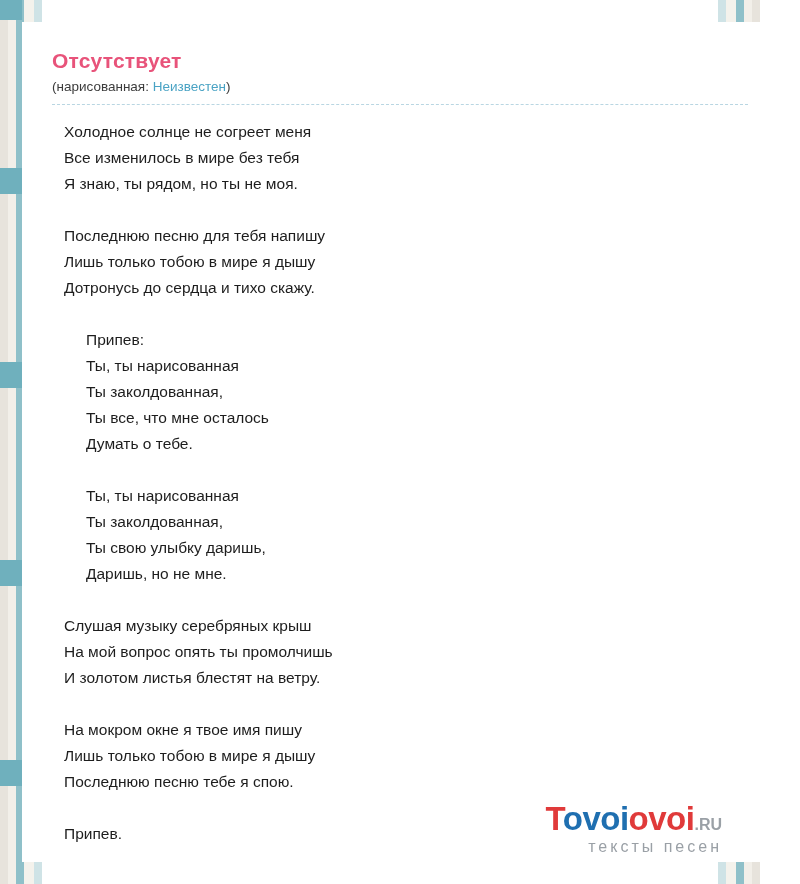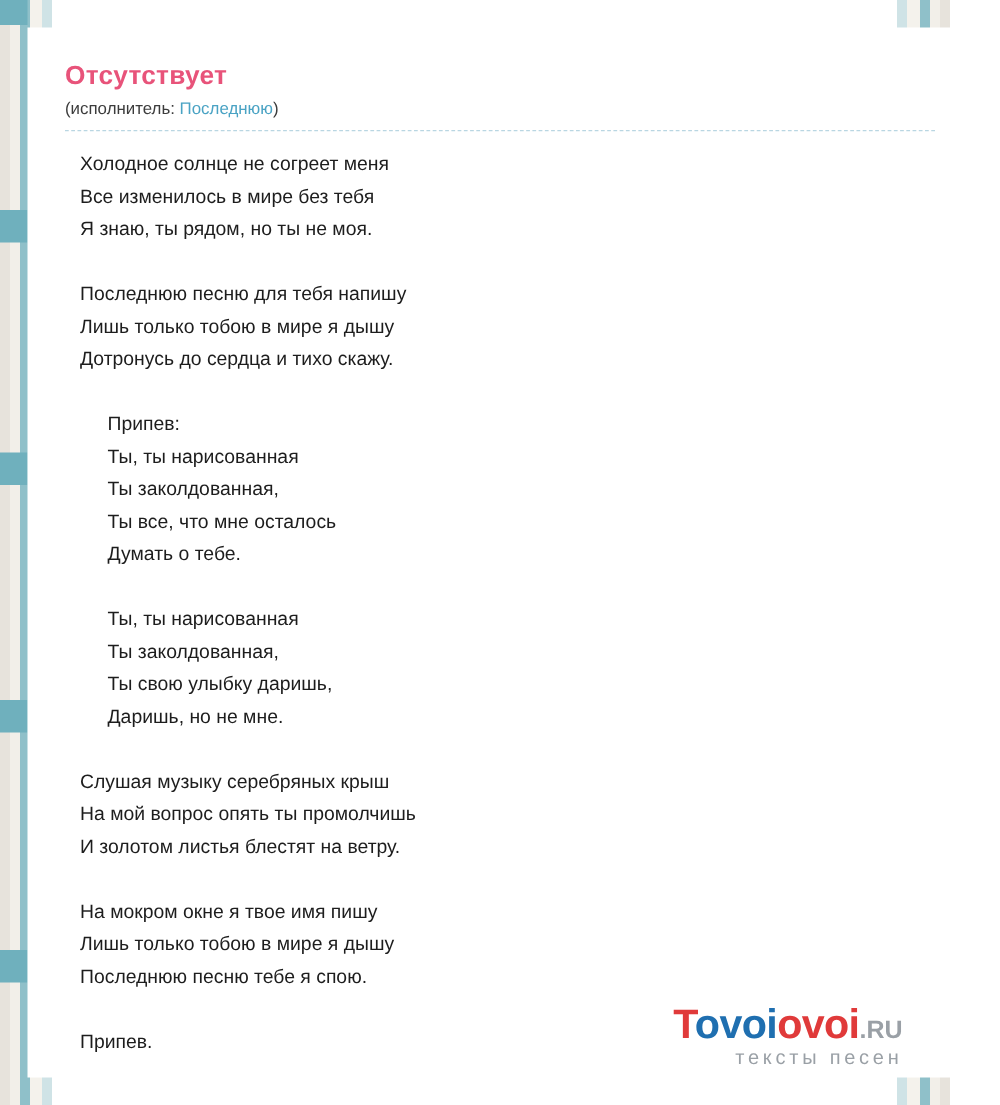--- a/index.html
+++ b/index.html
@@ -116,21 +116,21 @@
   .logo-main {
     font-size: 33px;
     font-weight: bold;
     color: #1f6fb0;
     letter-spacing: -0.5px;
     line-height: 1;
   }
   .logo-main .accent { color: #e03a3a; }
   .logo-main .tld {
     color: #9aa0a6;
-    font-size: 20px;
+    font-size: 16px;
     font-weight: bold;
     letter-spacing: 0;
     text-align: right;
   }
   .logo-sub {
     margin-top: 3px;
     font-size: 16px;
     color: #9aa0a6;
     letter-spacing: 3px;
   }
@@ -150,21 +150,21 @@
   <div class="hblock" style="top:760px;height:26px;"></div>
   <div class="hblock r" style="top:120px;height:26px;"></div>
   <div class="hblock r" style="top:330px;height:26px;"></div>
   <div class="hblock r" style="top:540px;height:26px;"></div>
   <div class="hblock r" style="top:740px;height:26px;"></div>
 
   <div class="card">
 
     <h1 class="song-title">Отсутствует</h1>
 
-    <div class="artist-line"><span>(исполнитель: </span><a class="artist-link" href="#">Последнюю</a><span>)</span></div>
+    <div class="artist-line"><span>(нарисованная: </span><a class="artist-link" href="#">Неизвестен</a><span>)</span></div>
 
     <hr class="divider">
 
     <div class="lyrics" id="lyrics-body"><div class="block"><span class="line">Холодное солнце не согреет меня</span><span class="line">Все изменилось в мире без тебя</span><span class="line">Я знаю, ты рядом, но ты не моя.</span></div><div class="block"><span class="line">Последнюю песню для тебя напишу</span><span class="line">Лишь только тобою в мире я дышу</span><span class="line">Дотронусь до сердца и тихо скажу.</span></div><div class="block indent"><span class="line">Припев:</span><span class="line">Ты, ты нарисованная</span><span class="line">Ты заколдованная,</span><span class="line">Ты все, что мне осталось</span><span class="line">Думать о тебе.</span></div><div class="block indent"><span class="line">Ты, ты нарисованная</span><span class="line">Ты заколдованная,</span><span class="line">Ты свою улыбку даришь,</span><span class="line">Даришь, но не мне.</span></div><div class="block"><span class="line">Слушая музыку серебряных крыш</span><span class="line">На мой вопрос опять ты промолчишь</span><span class="line">И золотом листья блестят на ветру.</span></div><div class="block"><span class="line">На мокром окне я твое имя пишу</span><span class="line">Лишь только тобою в мире я дышу</span><span class="line">Последнюю песню тебе я спою.</span></div><div class="block"><span class="line">Припев.</span></div></div>
 
   </div>
 
   <div class="logo">
     <div class="logo-main"><span class="accent">T</span><span>ovoi</span><span class="accent">ovoi</span><span class="tld">.RU</span></div>
     <div class="logo-sub">тексты песен</div>

